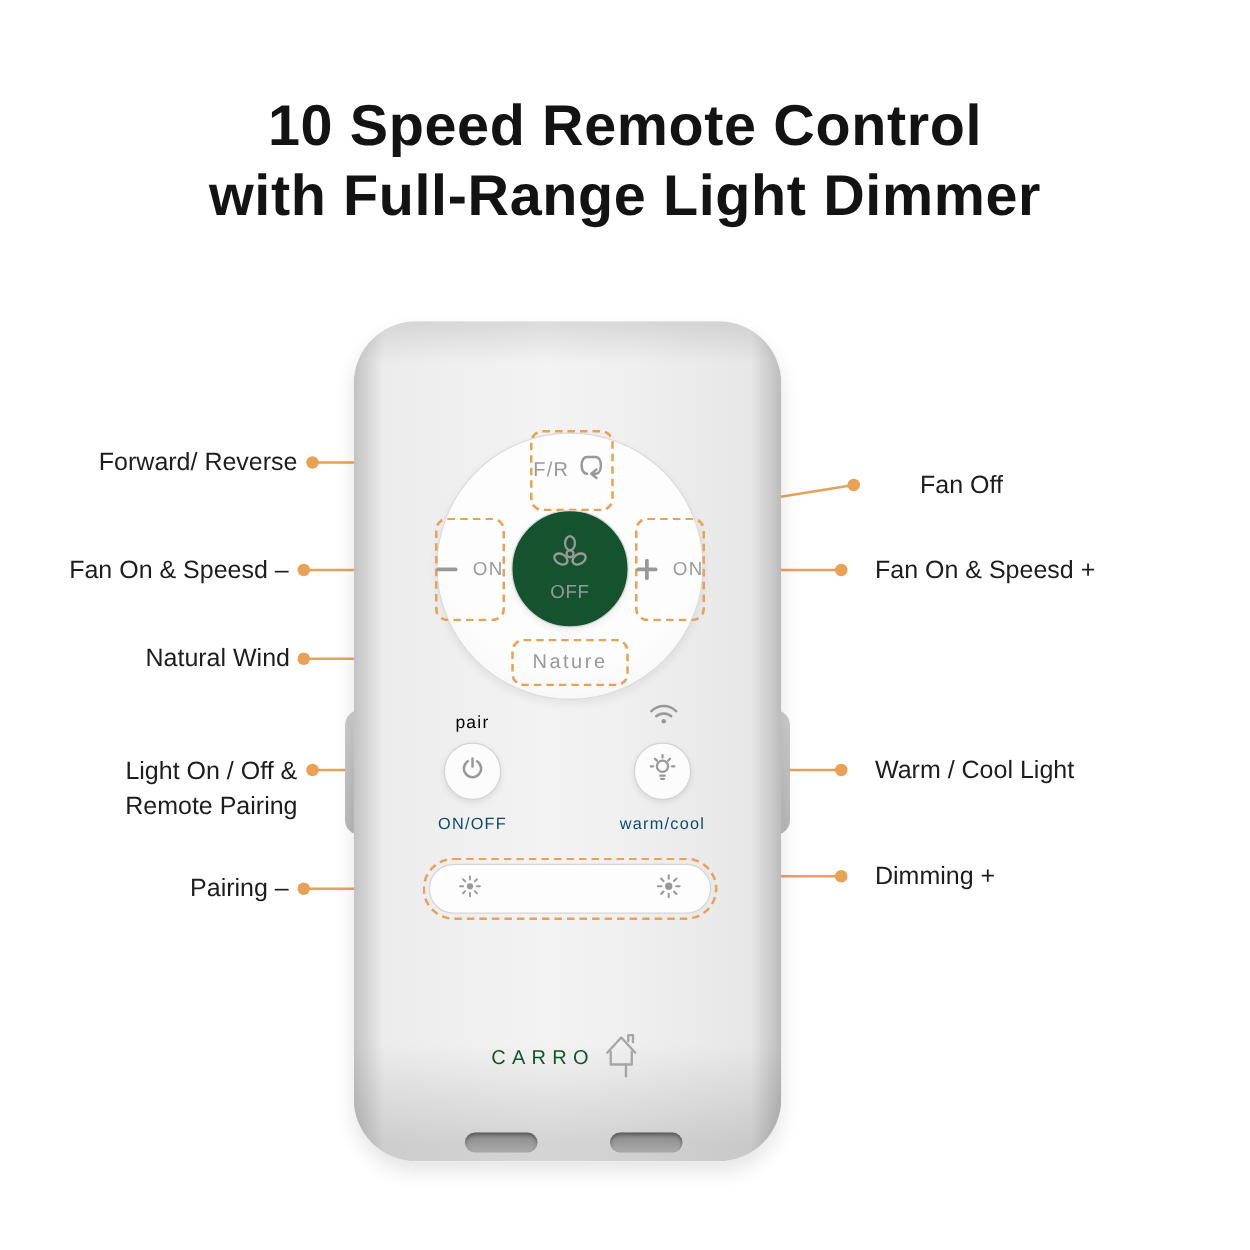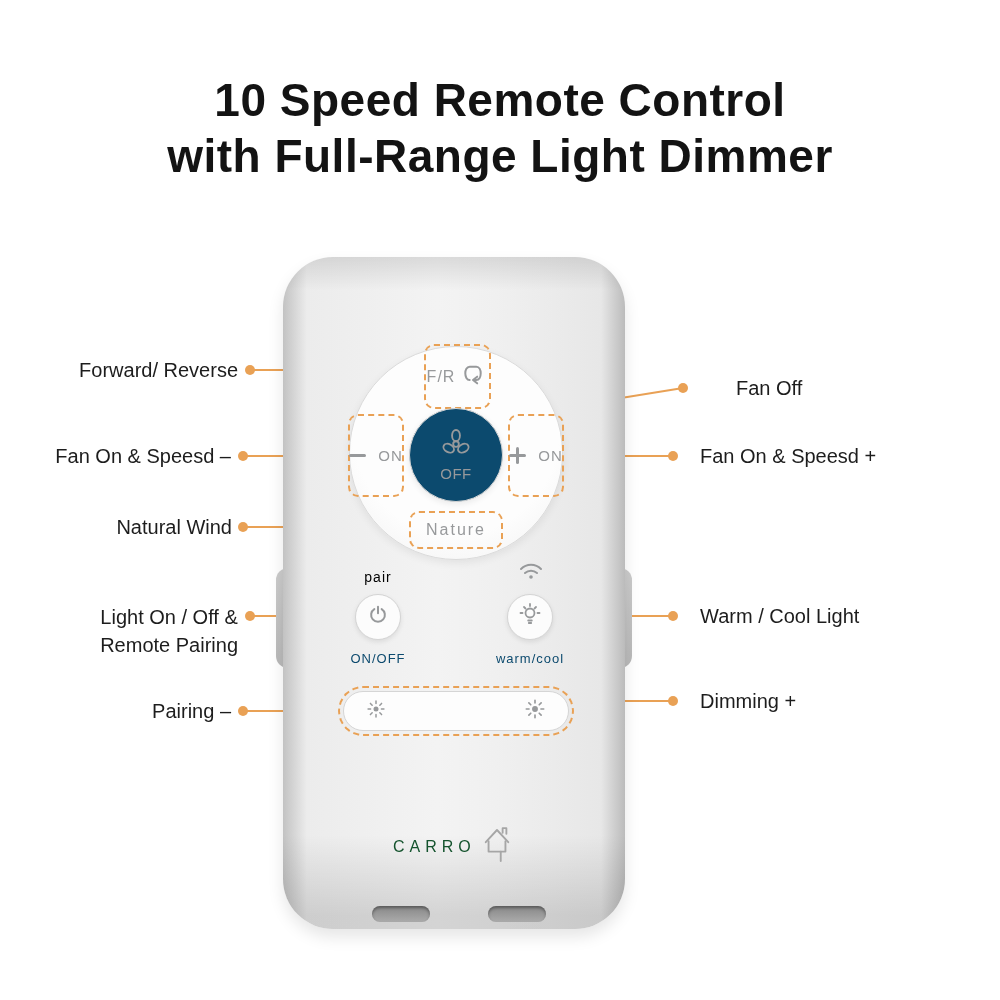--- a/index.html
+++ b/index.html
@@ -68,21 +68,21 @@
     display: flex; flex-direction: row; align-items: center; justify-content: center;
   }
   .remote-text { color: #97999B; }
 
   .fr-box { left: 141px; top: 87px; width: 67px; height: 65px; gap: 3px; }
   .fr-box .lbl { font-size: 16px; letter-spacing: 1px; }
 
   .off-btn {
     position: absolute; left: 126px; top: 151px; width: 94px; height: 94px;
     border-radius: 50%;
-    background: #0c4a6e; border: 1px solid #d5d5d5;
+    background: #14532d; border: 1px solid #d5d5d5;
     box-shadow: 0 2px 6px rgba(0,0,0,0.08);
     display: flex; flex-direction: column; align-items: center; justify-content: center; gap: 2px;
   }
   .off-btn .lbl { font-size: 15px; letter-spacing: 0.5px; }
 
   .key-minus { left: 65px;  top: 157px; width: 56px; height: 83px; gap: 12px; }
   .key-plus  { left: 225px; top: 157px; width: 56px; height: 83px; gap: 12px; }
   .key-icon { height: 18px; display: flex; align-items: center; justify-content: center; }
   .key-minus .lbl, .key-plus .lbl { font-size: 15px; letter-spacing: 1px; }
   .minus-bar { width: 17px; height: 3px; background: #97999B; border-radius: 2px; }

